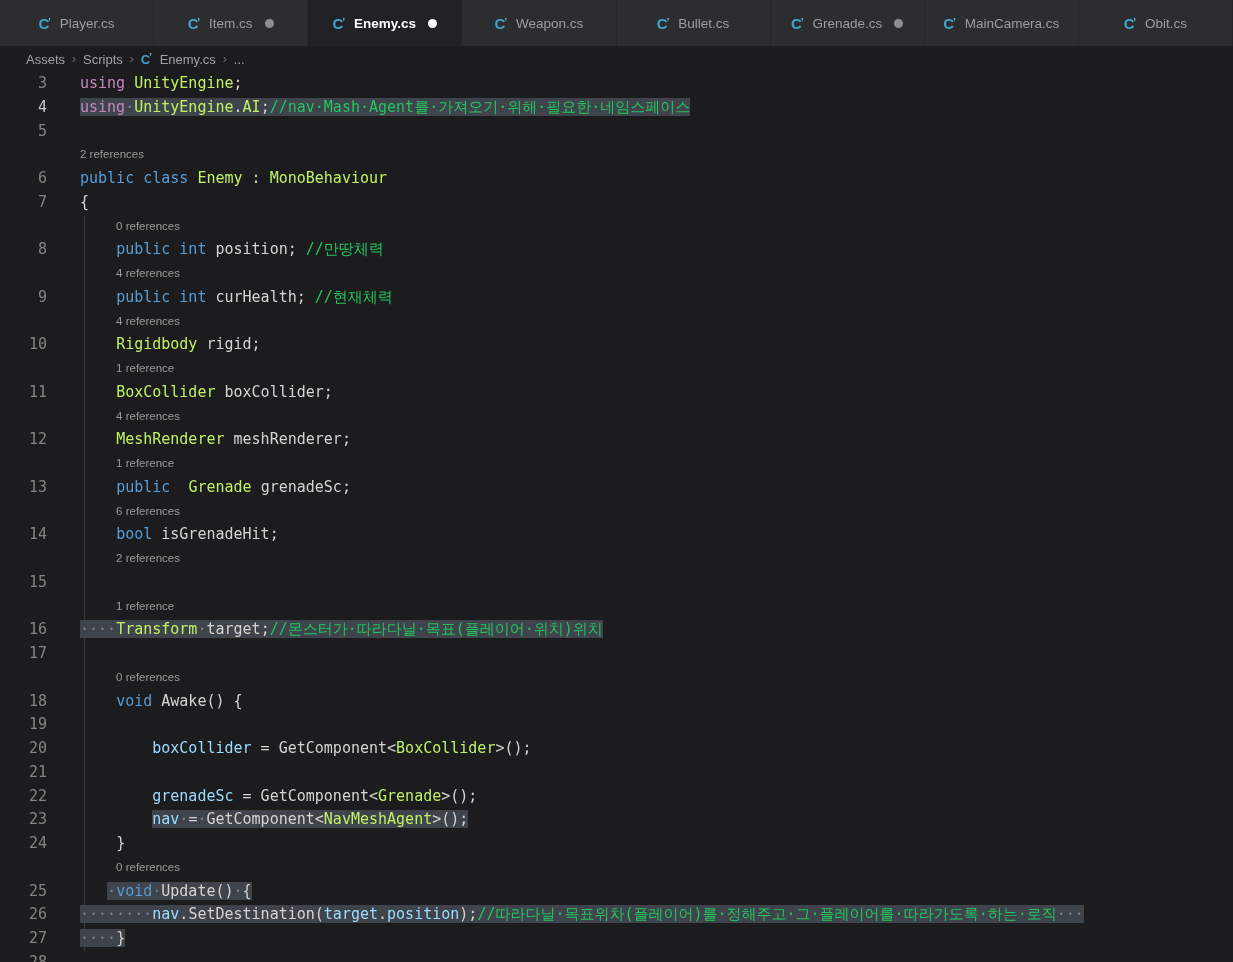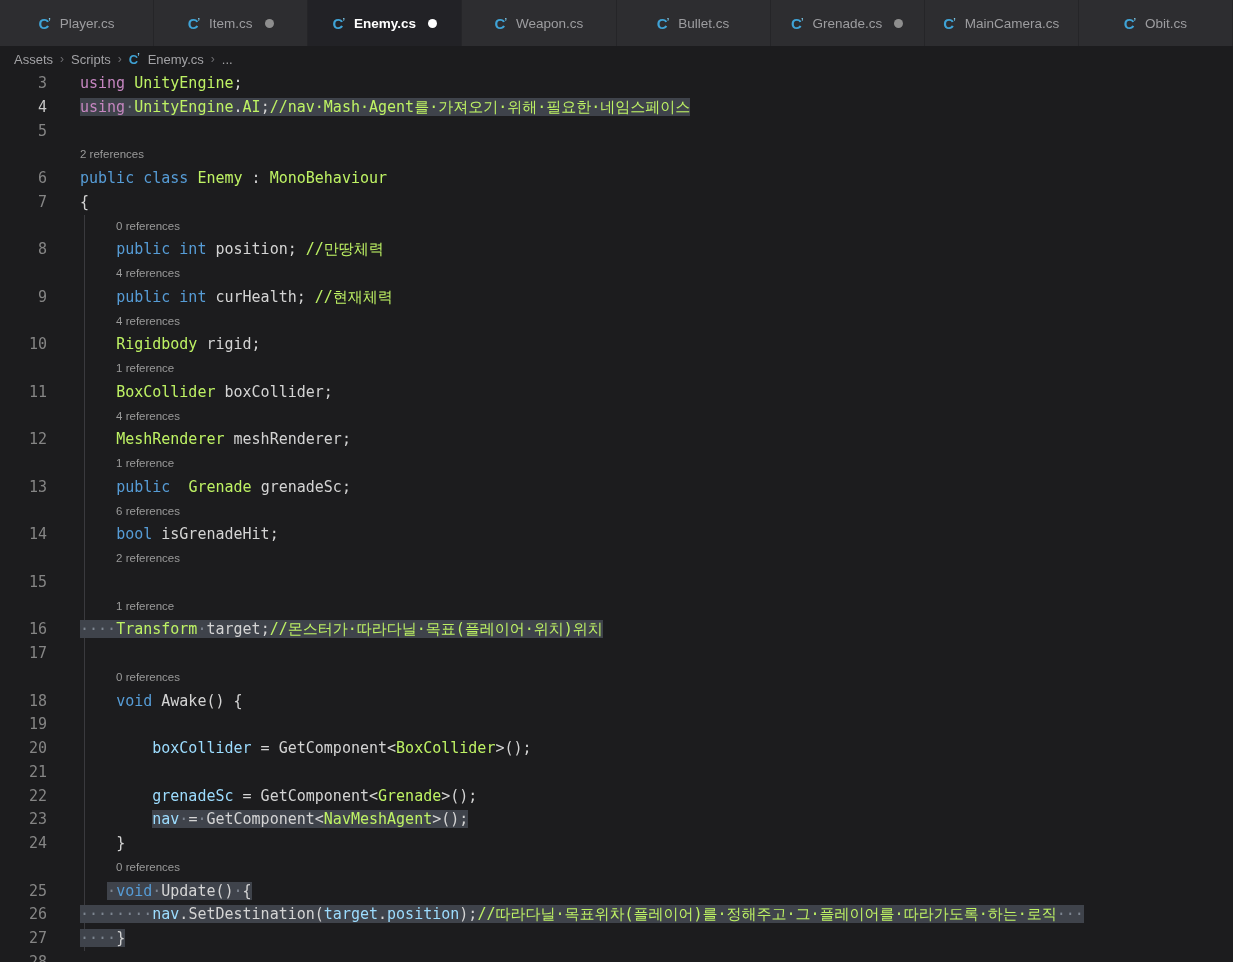--- a/index.html
+++ b/index.html
@@ -12,21 +12,21 @@
   .tab{ flex:1 1 0; height:46px; display:flex; align-items:center; justify-content:center;
         gap:8px; background:#2d2d30; border-right:1px solid #252528; color:#9d9da0;
         font-size:13.5px; cursor:pointer; white-space:nowrap; overflow:hidden; }
   .tab.active{ background:#222226; color:#ffffff; font-weight:700; }
   .csico{ color:#3fa3d6; font-weight:700; font-size:15px; font-family:"Liberation Sans",sans-serif; }
   .csico i{ font-style:normal; font-size:9px; color:#7cc7e8; position:relative; top:-5px; left:-1px; }
   .dot{ width:9px; height:9px; border-radius:50%; display:inline-block; margin-left:4px; }
   .dot.gray{ background:#8e8e8e; } .dot.white{ background:#ffffff; }
 
   
-  .crumbs{ height:26px; display:flex; align-items:center; gap:7px; padding-left:14px;
+  .crumbs{ height:26px; display:flex; align-items:center; gap:7px; padding-left:26px;
            background:#1c1c1e; color:#a2a2a5; font-size:13px; }
   .crumb{ cursor:pointer; }
   .crumb-sep{ color:#6c6c70; font-size:12px; }
   .crumbs .csico{ font-size:13px; }
 
   
   .editor{ background:#1c1c1e; }
   .row{ height:23.75px; line-height:23.75px; position:relative; display:flex; align-items:stretch; }
   .row.g::before{ content:""; position:absolute; left:84px; top:0; height:100%; width:1px; background:#3a3a3e; }
   .gut{ width:47px; flex:none; text-align:right; color:#858585;
@@ -34,21 +34,21 @@
   .gut.act{ color:#c6c6c6; }
   .code{ margin-left:33px; white-space:pre; position:relative;
          font:15px/23.75px "DejaVu Sans Mono","DejaVu Sans",monospace; color:#d4d4d4; }
   .lens{ font:11.5px/23.75px "Liberation Sans",sans-serif; color:#9a9a9a; cursor:pointer; }
 
   .c-kwp{ color:#c586c0; } 
   .c-kw { color:#569cd6; } 
   .c-ty { color:#bef264; } 
   .c-tx { color:#d4d4d4; } 
   .c-v  { color:#9cdcfe; } 
-  .c-cm { color:#bef264;margin-top:46px; } 
+  .c-cm { color:#22c55e;margin-top:46px; } 
   .c-ws { color:#7d8590; } 
   .c-sp { color:#d4d4d4; }
   .sel  { background:#3f434b; }
 </style>
 </head>
 <body>
 
 <div class="screen">
   <div class="tabbar" id="tabbar">
       <div class="tab">

